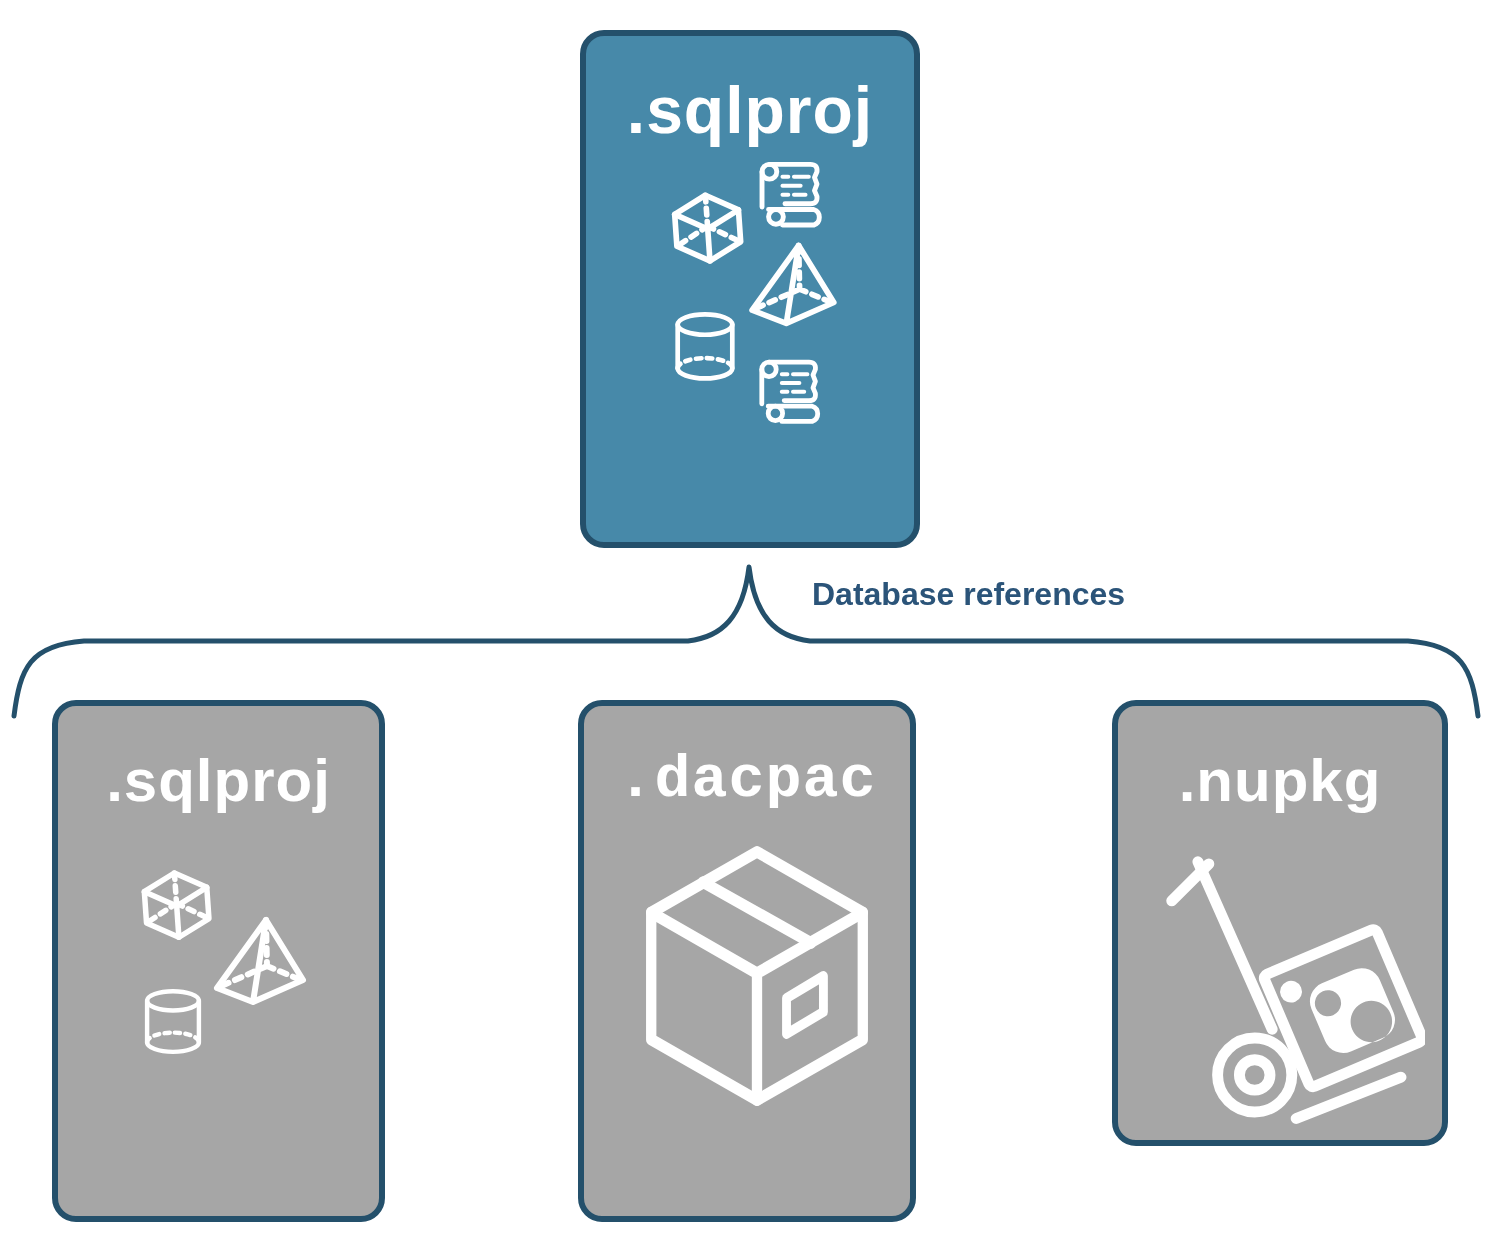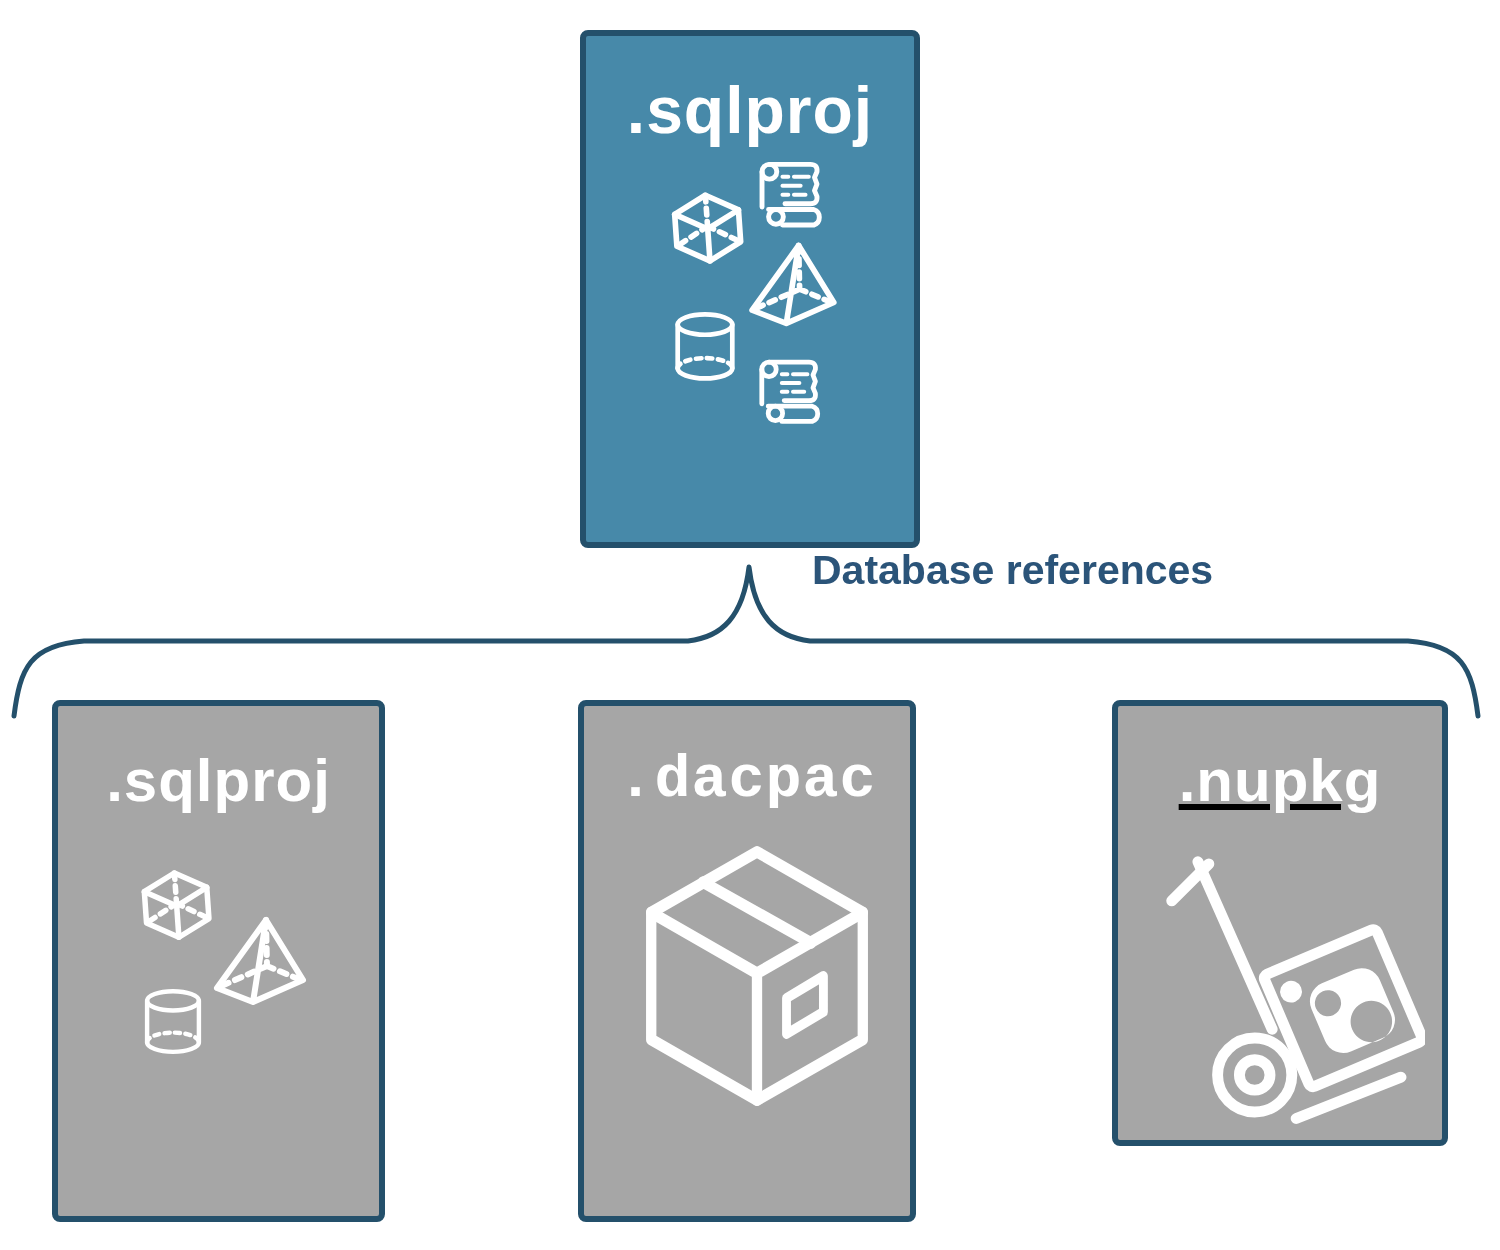--- a/index.html
+++ b/index.html
@@ -4,35 +4,35 @@
 <style>
   html,body{margin:0;padding:0;background:#fff;}
   .canvas{
     position:relative;width:1500px;height:1250px;overflow:hidden;
     background:var(--background,#fff);
     font-family:"Liberation Sans",sans-serif;
   }
   .node{
     position:absolute;box-sizing:border-box;
     border:6px solid var(--navy-stroke,#24506B);
-    border-radius:8px;
+    border-radius:24px;
   }
   .node.teal{background:var(--teal-fill,#4789A9);}
   .node.gray{background:var(--gray-fill,#A6A6A6);}
   .node .label{
     display:block;text-align:center;font-weight:bold;
     color:var(--box-label-text,#fff);letter-spacing:1px;
   }
   .top-label{font-size:66px;margin-top:36px;}
   .bottom-label{font-size:60px;margin-top:40px;}
   .icon{position:absolute;}
   .connector-svg{position:absolute;left:0;top:0;pointer-events:none;}
   .connector-label{
-    position:absolute;left:812px;top:547px;
-    font-size:41px;font-weight:bold;
+    position:absolute;left:812px;top:576px;
+    font-size:32px;font-weight:bold;
     color:var(--connector-text,#2B5479);
     white-space:nowrap;
   }
   .ink{stroke:var(--icon-stroke,#fff);fill:none;stroke-linecap:round;stroke-linejoin:round;}
   .navyline{stroke:var(--navy-stroke,#24506B);fill:none;stroke-linecap:round;stroke-linejoin:round;}
 </style>
 </head>
 <body>
 
 <div class="canvas">
@@ -136,21 +136,21 @@
 
   <svg class="icon" style="left:634px;top:838px" width="246" height="276" viewBox="0 0 100 100" preserveAspectRatio="none">
     <g class="ink" stroke-width="4.2">
       <path d="M50 5 L93 27 V73 L50 95 L7 73 V27 Z"></path>
       <path d="M7 27 L50 49 L93 27 M50 49 V95"></path>
       <path d="M28 16 L72 38"></path>
       <path d="M62 58 L77 50 L77 63 L62 71 Z" stroke-width="3.6"></path>
     </g>
   </svg>
 
-  <div class="node gray" style="left:1112px;top:700px;width:336px;height:446px;text-decoration:underline;">
+  <div class="node gray" style="left:1112px;top:700px;width:336px;height:446px;">
     <span class="label bottom-label">.nupkg</span>
   </div>
 
   <svg class="icon" style="left:1163px;top:853px" width="262" height="272" viewBox="0 0 120 125" preserveAspectRatio="none">
     <g class="ink" stroke-width="5">
       <path d="M4 22 L21 5"></path>
       <path d="M16 4 L50 81"></path>
       <circle cx="42" cy="102" r="17"></circle>
       <circle cx="42" cy="102" r="7"></circle>
       <path d="M61 122 L109 103"></path>

